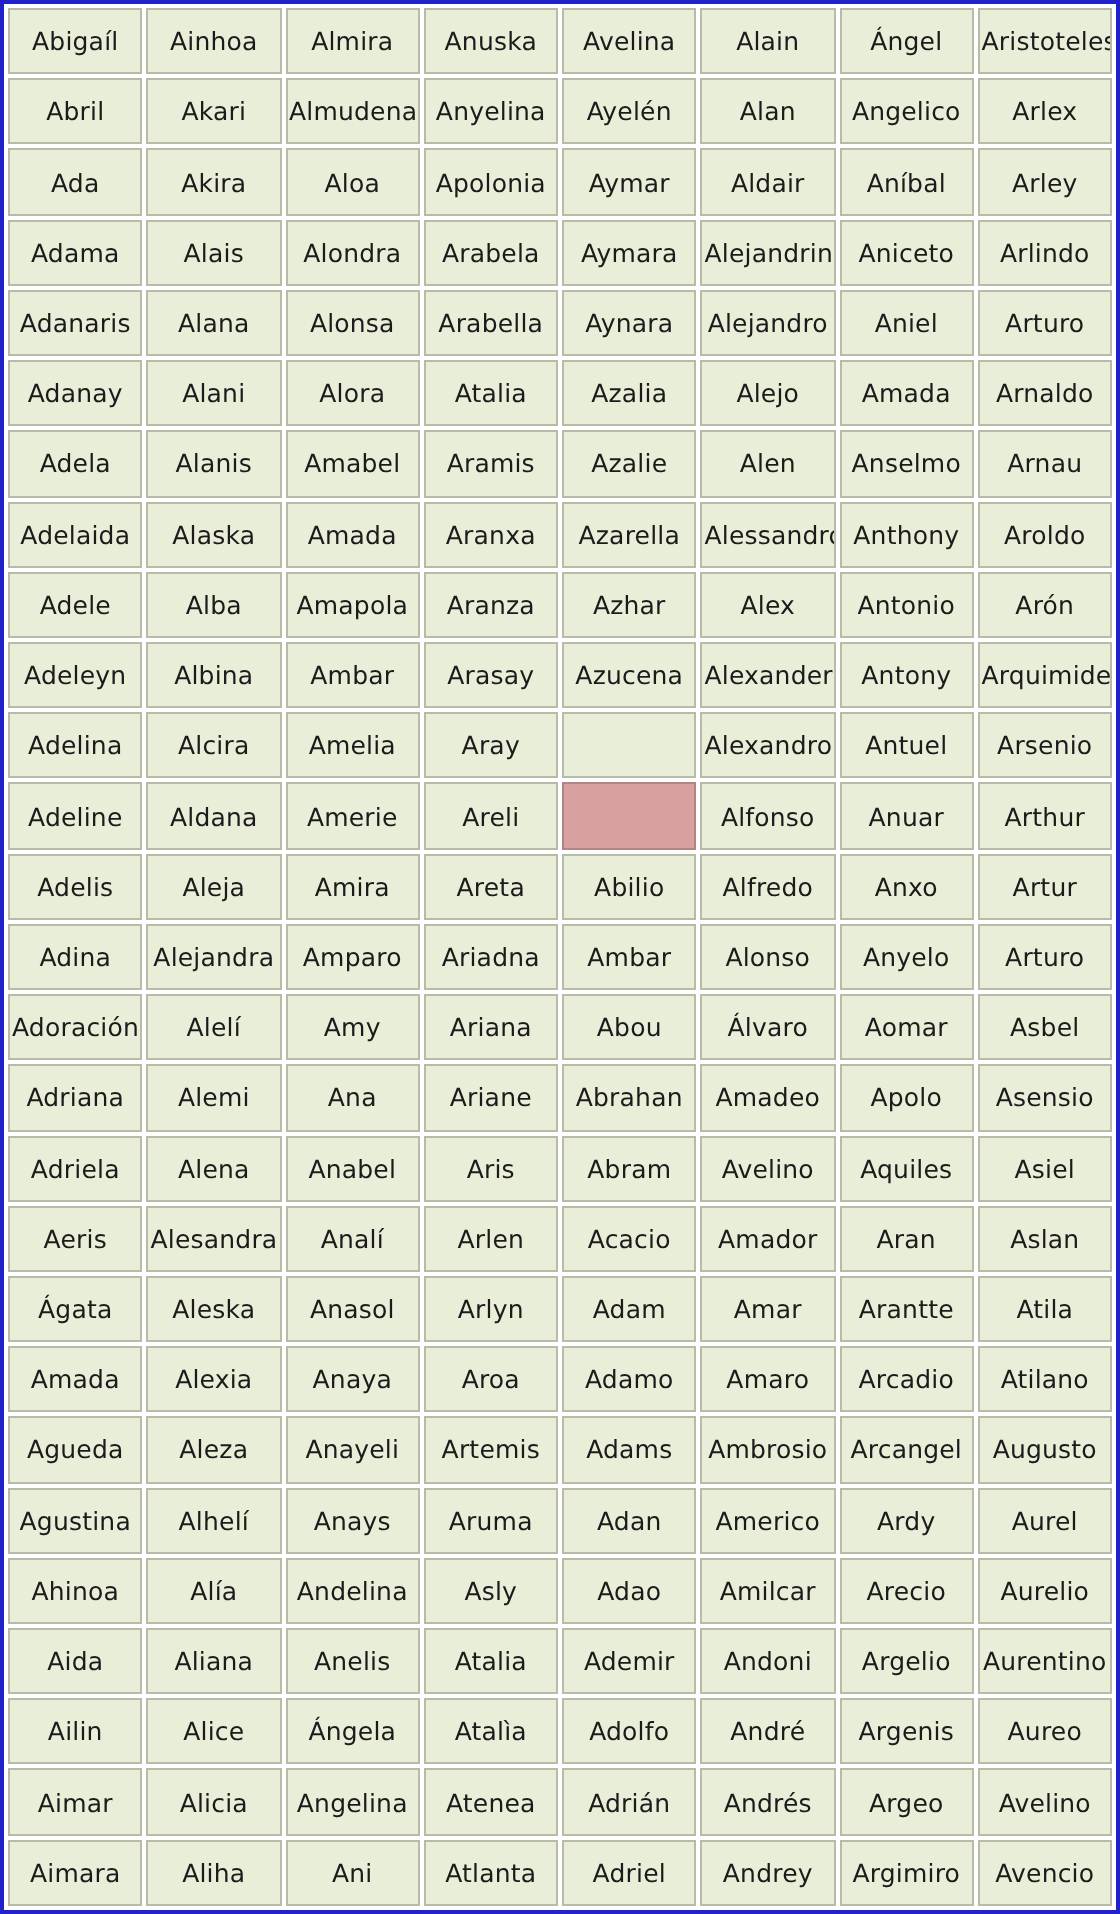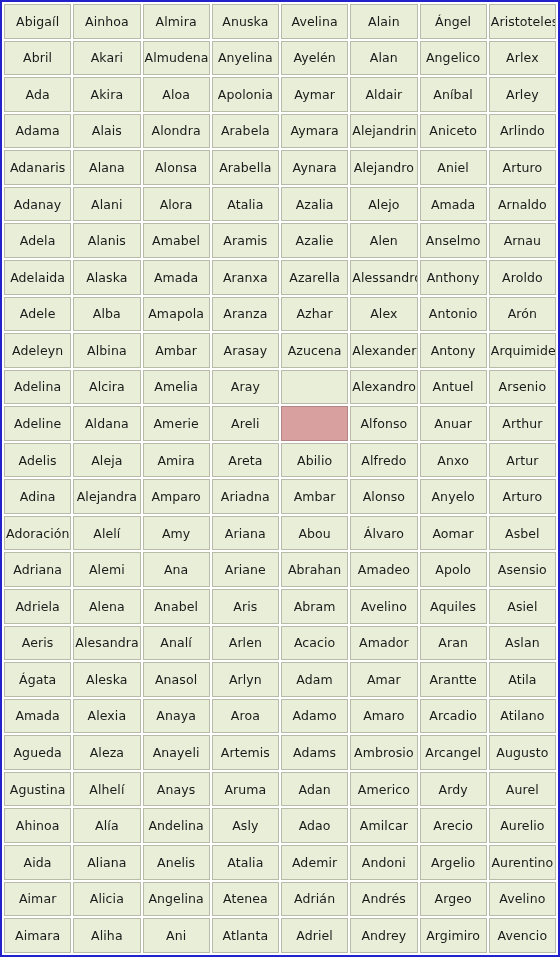--- a/index.html
+++ b/index.html
@@ -294,20 +294,30 @@
           <td>Aida</td>
           <td>Aliana</td>
           <td>Anelis</td>
           <td>Atalia</td>
           <td>Ademir</td>
           <td>Andoni</td>
           <td>Argelio</td>
           <td>Aurentino</td>
         </tr>
         <tr>
+          <td>Ailin</td>
+          <td>Alice</td>
+          <td>Ángela</td>
+          <td>Atalìa</td>
+          <td>Adolfo</td>
+          <td>André</td>
+          <td>Argenis</td>
+          <td>Aureo</td>
+        </tr>
+        <tr>
           <td>Aimar</td>
           <td>Alicia</td>
           <td>Angelina</td>
           <td>Atenea</td>
           <td>Adrián</td>
           <td>Andrés</td>
           <td>Argeo</td>
           <td>Avelino</td>
         </tr>
         <tr>

